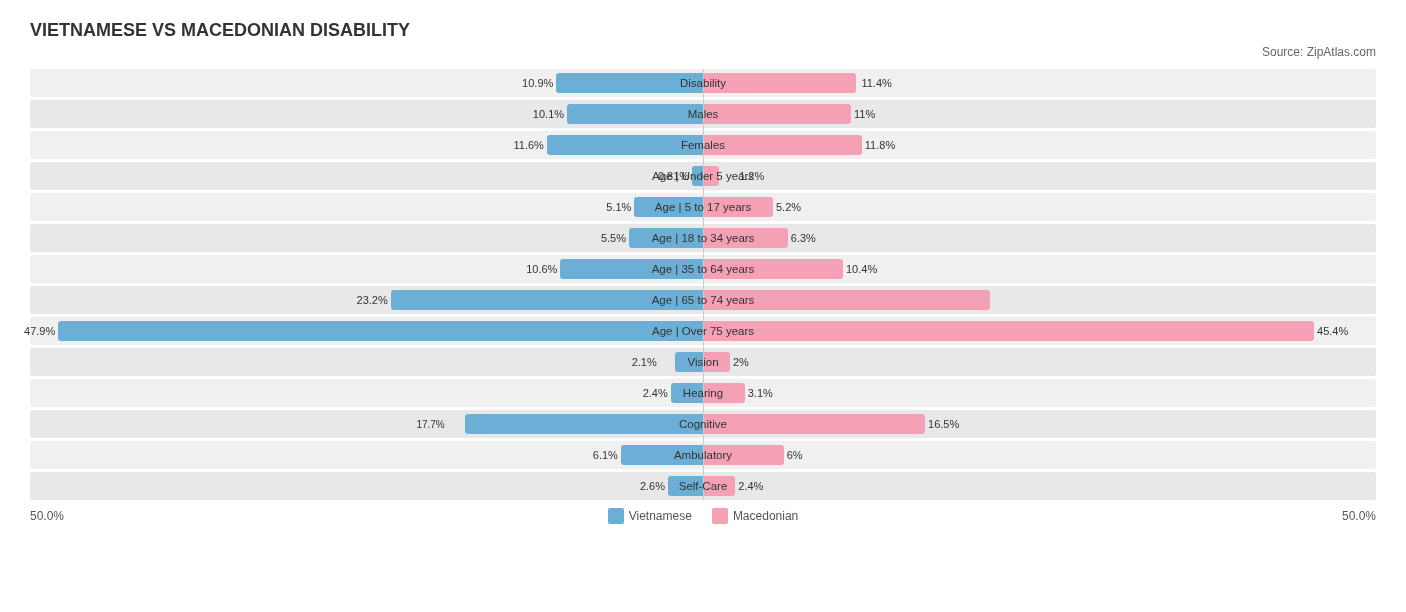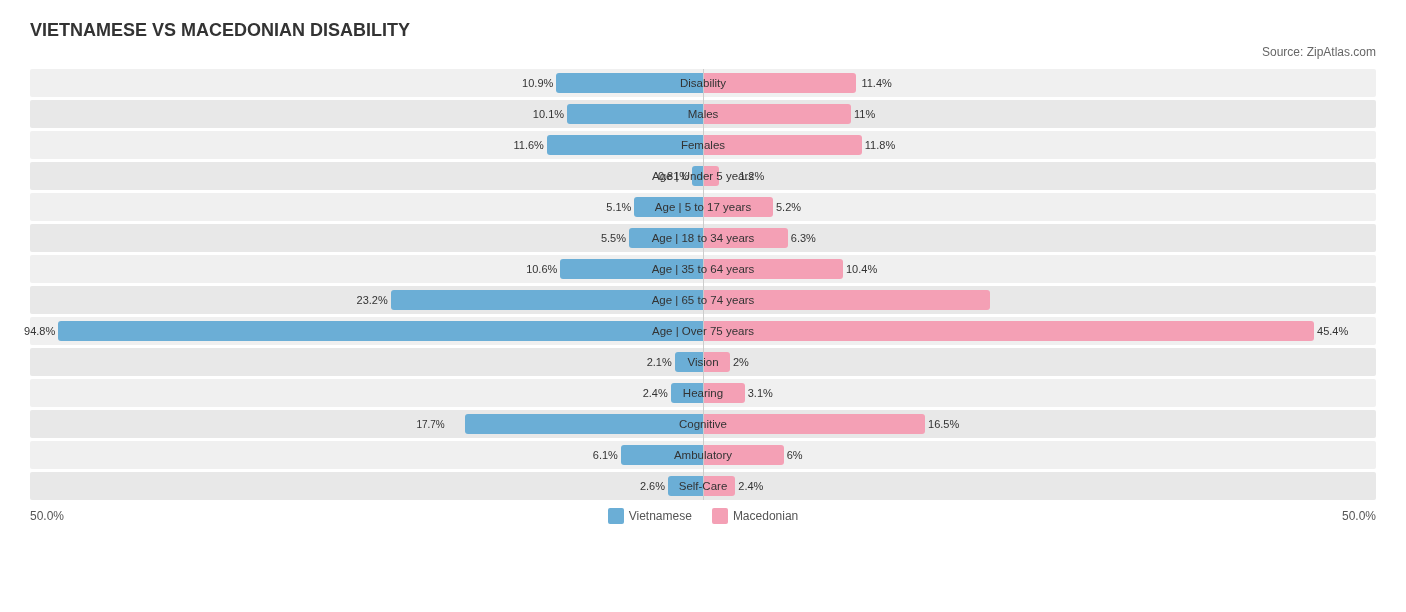--- a/index.html
+++ b/index.html
@@ -252,34 +252,34 @@
           <div class="bar-pink" style="width: 42.6%;"></div>
           <span class="val-right" style="left: 42.6%; padding-left: 3px; font-size: 11px; color: rgb(51, 51, 51); position: absolute; margin-top: 47px;">21.3%</span>
         </div>
         <span class="label-center">Age | 65 to 74 years</span>
       </div>
     </div>
     <div class="bar-row">
       <div class="bars-container">
         <div class="left-side">
           <div class="bar-blue" style="width: 95.8%;"></div>
-          <span class="val-left" style="right: 95.8%; padding-right: 3px; font-size: 11px; color: rgb(51, 51, 51); position: absolute;">94.8%</span>
+          <span class="val-left" style="right: 95.8%; padding-right: 3px; font-size: 11px; color: rgb(51, 51, 51); position: absolute;">47.9%</span>
         </div>
         <div class="right-side">
           <div class="bar-pink" style="width: 90.8%;"></div>
           <span class="val-right" style="left: 90.8%; padding-left: 3px; font-size: 11px; color: rgb(51, 51, 51); position: absolute;">45.4%</span>
         </div>
         <span class="label-center">Age | Over 75 years</span>
       </div>
     </div>
     <div class="bar-row">
       <div class="bars-container">
         <div class="left-side">
           <div class="bar-blue" style="width: 4.2%;"></div>
-          <span class="val-left" style="right: 4.2%; padding-right: 3px; font-size: 11px; color: rgb(51, 51, 51); position: absolute;">2.1%</span>
+          <span class="val-left" style="right: 4.2%; padding-right: 18px; font-size: 11px; color: rgb(51, 51, 51); position: absolute;">2.1%</span>
         </div>
         <div class="right-side">
           <div class="bar-pink" style="width: 4%;"></div>
           <span class="val-right" style="left: 4%; padding-left: 3px; font-size: 11px; color: rgb(51, 51, 51); position: absolute;">2%</span>
         </div>
         <span class="label-center">Vision</span>
       </div>
     </div>
     <div class="bar-row">
       <div class="bars-container">

